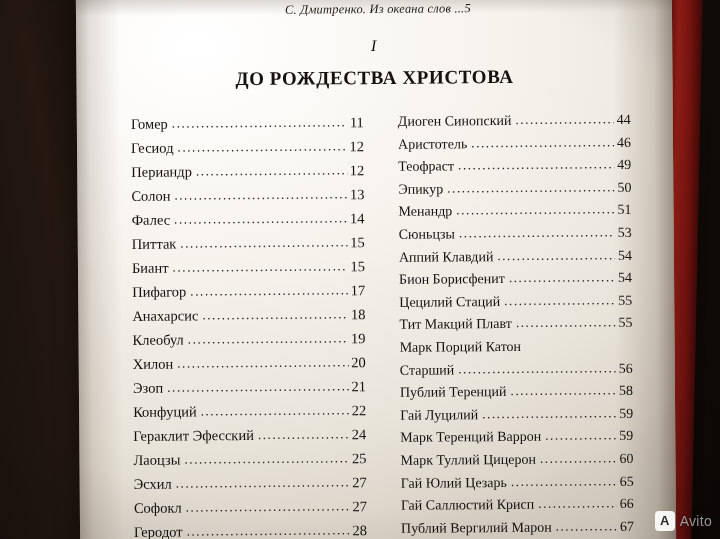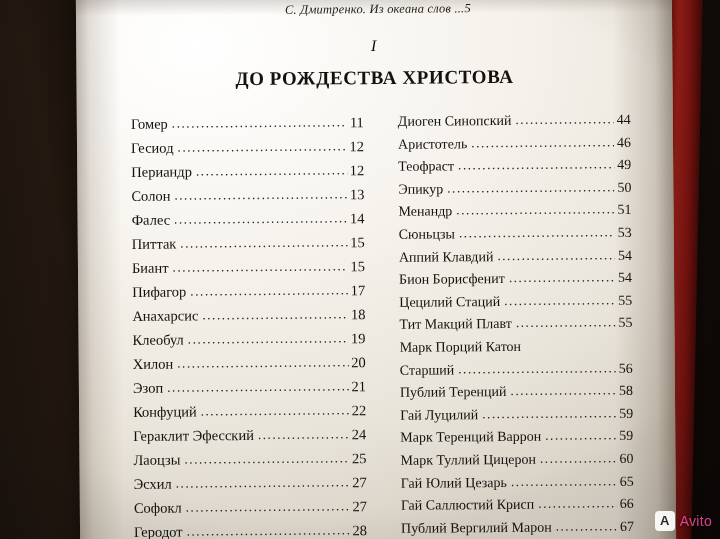--- a/index.html
+++ b/index.html
@@ -172,21 +172,21 @@
     border-radius: 4px;
     background: #ffffff;
     color: #1f1f1f;
     font-family: "Liberation Sans", sans-serif;
     font-size: 13px;
     font-weight: 700;
     line-height: 20px;
     text-align: center;
   }
   #watermark .av-text {
-    color: #ec4899;
+    color: #a3a3a3;
     font-family: "Liberation Sans", sans-serif;
     font-size: 14px;
     letter-spacing: .3px;
     text-shadow: 0 1px 2px rgba(0,0,0,.7);
   }
 
   
   #vignette {
     position: absolute;
     inset: 0;

